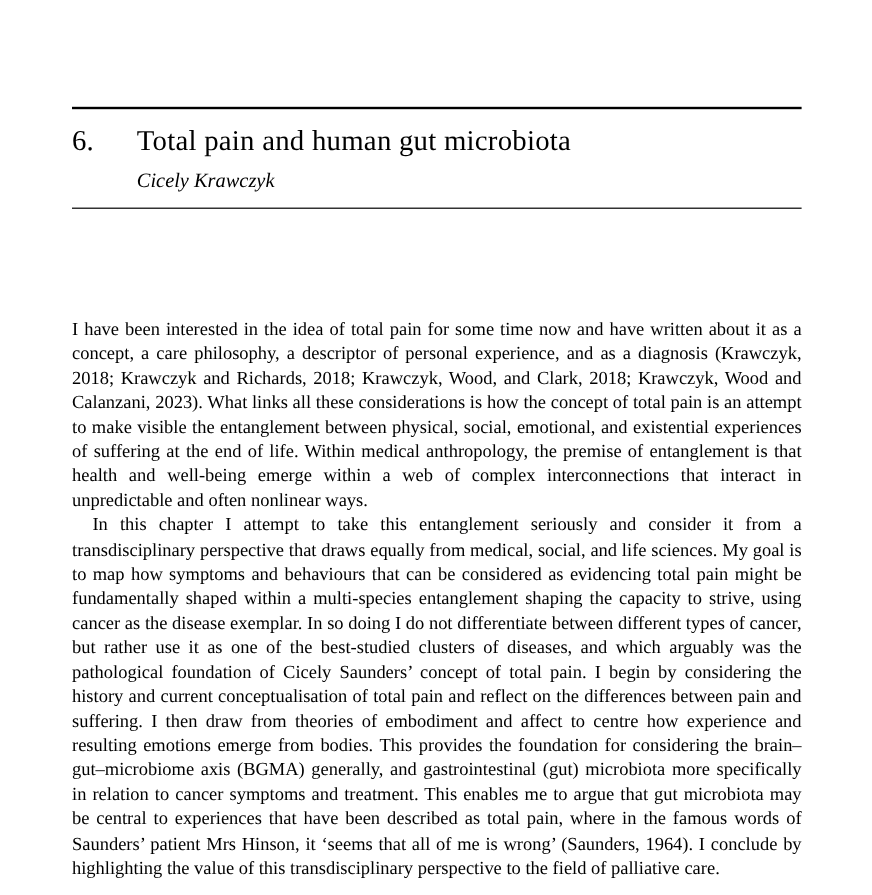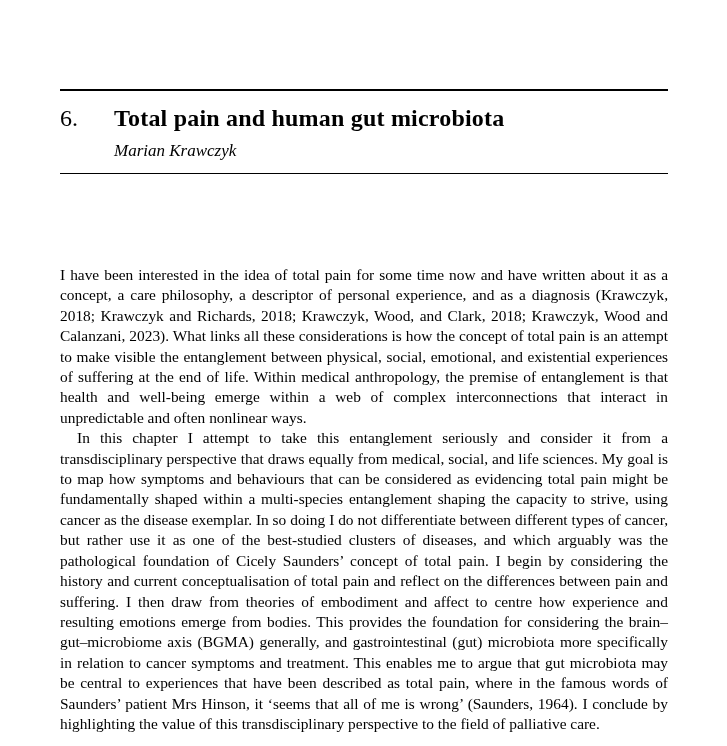--- a/index.html
+++ b/index.html
@@ -41,21 +41,21 @@
     }
 
     .chapter-number {
       font-size: 24px;
       width: 54px;
       flex: 0 0 54px;
     }
 
     .chapter-title {
       font-size: 24px;
-      font-weight: bold;
+      font-weight: normal;
       letter-spacing: 0.2px;
     }
 
     .author {
       margin-top: 9px;
       margin-left: 54px;
       font-size: 17px;
       font-style: italic;
     }
 
@@ -77,21 +77,21 @@
 
 <div class="page">
 
   <div class="rule rule-top"></div>
 
   <div class="chapter-heading">
     <span class="chapter-number">6.</span>
     <h1 class="chapter-title">Total pain and human gut microbiota</h1>
   </div>
 
-  <div class="author">Marian Krawczyk</div>
+  <div class="author">Cicely Krawczyk</div>
 
   <div class="rule rule-under-author"></div>
 
   <div class="body-text">
     <p>I have been interested in the idea of total pain for some time now and have written about it as a concept, a care philosophy, a descriptor of personal experience, and as a diagnosis (Krawczyk, 2018; Krawczyk and Richards, 2018; Krawczyk, Wood, and Clark, 2018; Krawczyk, Wood and Calanzani, 2023). What links all these considerations is how the concept of total pain is an attempt to make visible the entanglement between physical, social, emotional, and existential experiences of suffering at the end of life. Within medical anthropology, the premise of entanglement is that health and well-being emerge within a web of complex interconnections that interact in unpredictable and often nonlinear ways.</p>
     <p class="indented">In this chapter I attempt to take this entanglement seriously and consider it from a transdisciplinary perspective that draws equally from medical, social, and life sciences. My goal is to map how symptoms and behaviours that can be considered as evidencing total pain might be fundamentally shaped within a multi-species entanglement shaping the capacity to strive, using cancer as the disease exemplar. In so doing I do not differentiate between different types of cancer, but rather use it as one of the best-studied clusters of diseases, and which arguably was the pathological foundation of Cicely Saunders’ concept of total pain. I begin by considering the history and current conceptualisation of total pain and reflect on the differences between pain and suffering. I then draw from theories of embodiment and affect to centre how experience and resulting emotions emerge from bodies. This provides the foundation for considering the brain–gut–microbiome axis (BGMA) generally, and gastrointestinal (gut) microbiota more specifically in relation to cancer symptoms and treatment. This enables me to argue that gut microbiota may be central to experiences that have been described as total pain, where in the famous words of Saunders’ patient Mrs Hinson, it ‘seems that all of me is wrong’ (Saunders, 1964). I conclude by highlighting the value of this transdisciplinary perspective to the field of palliative care.</p>
   </div>
 
 </div>
 

